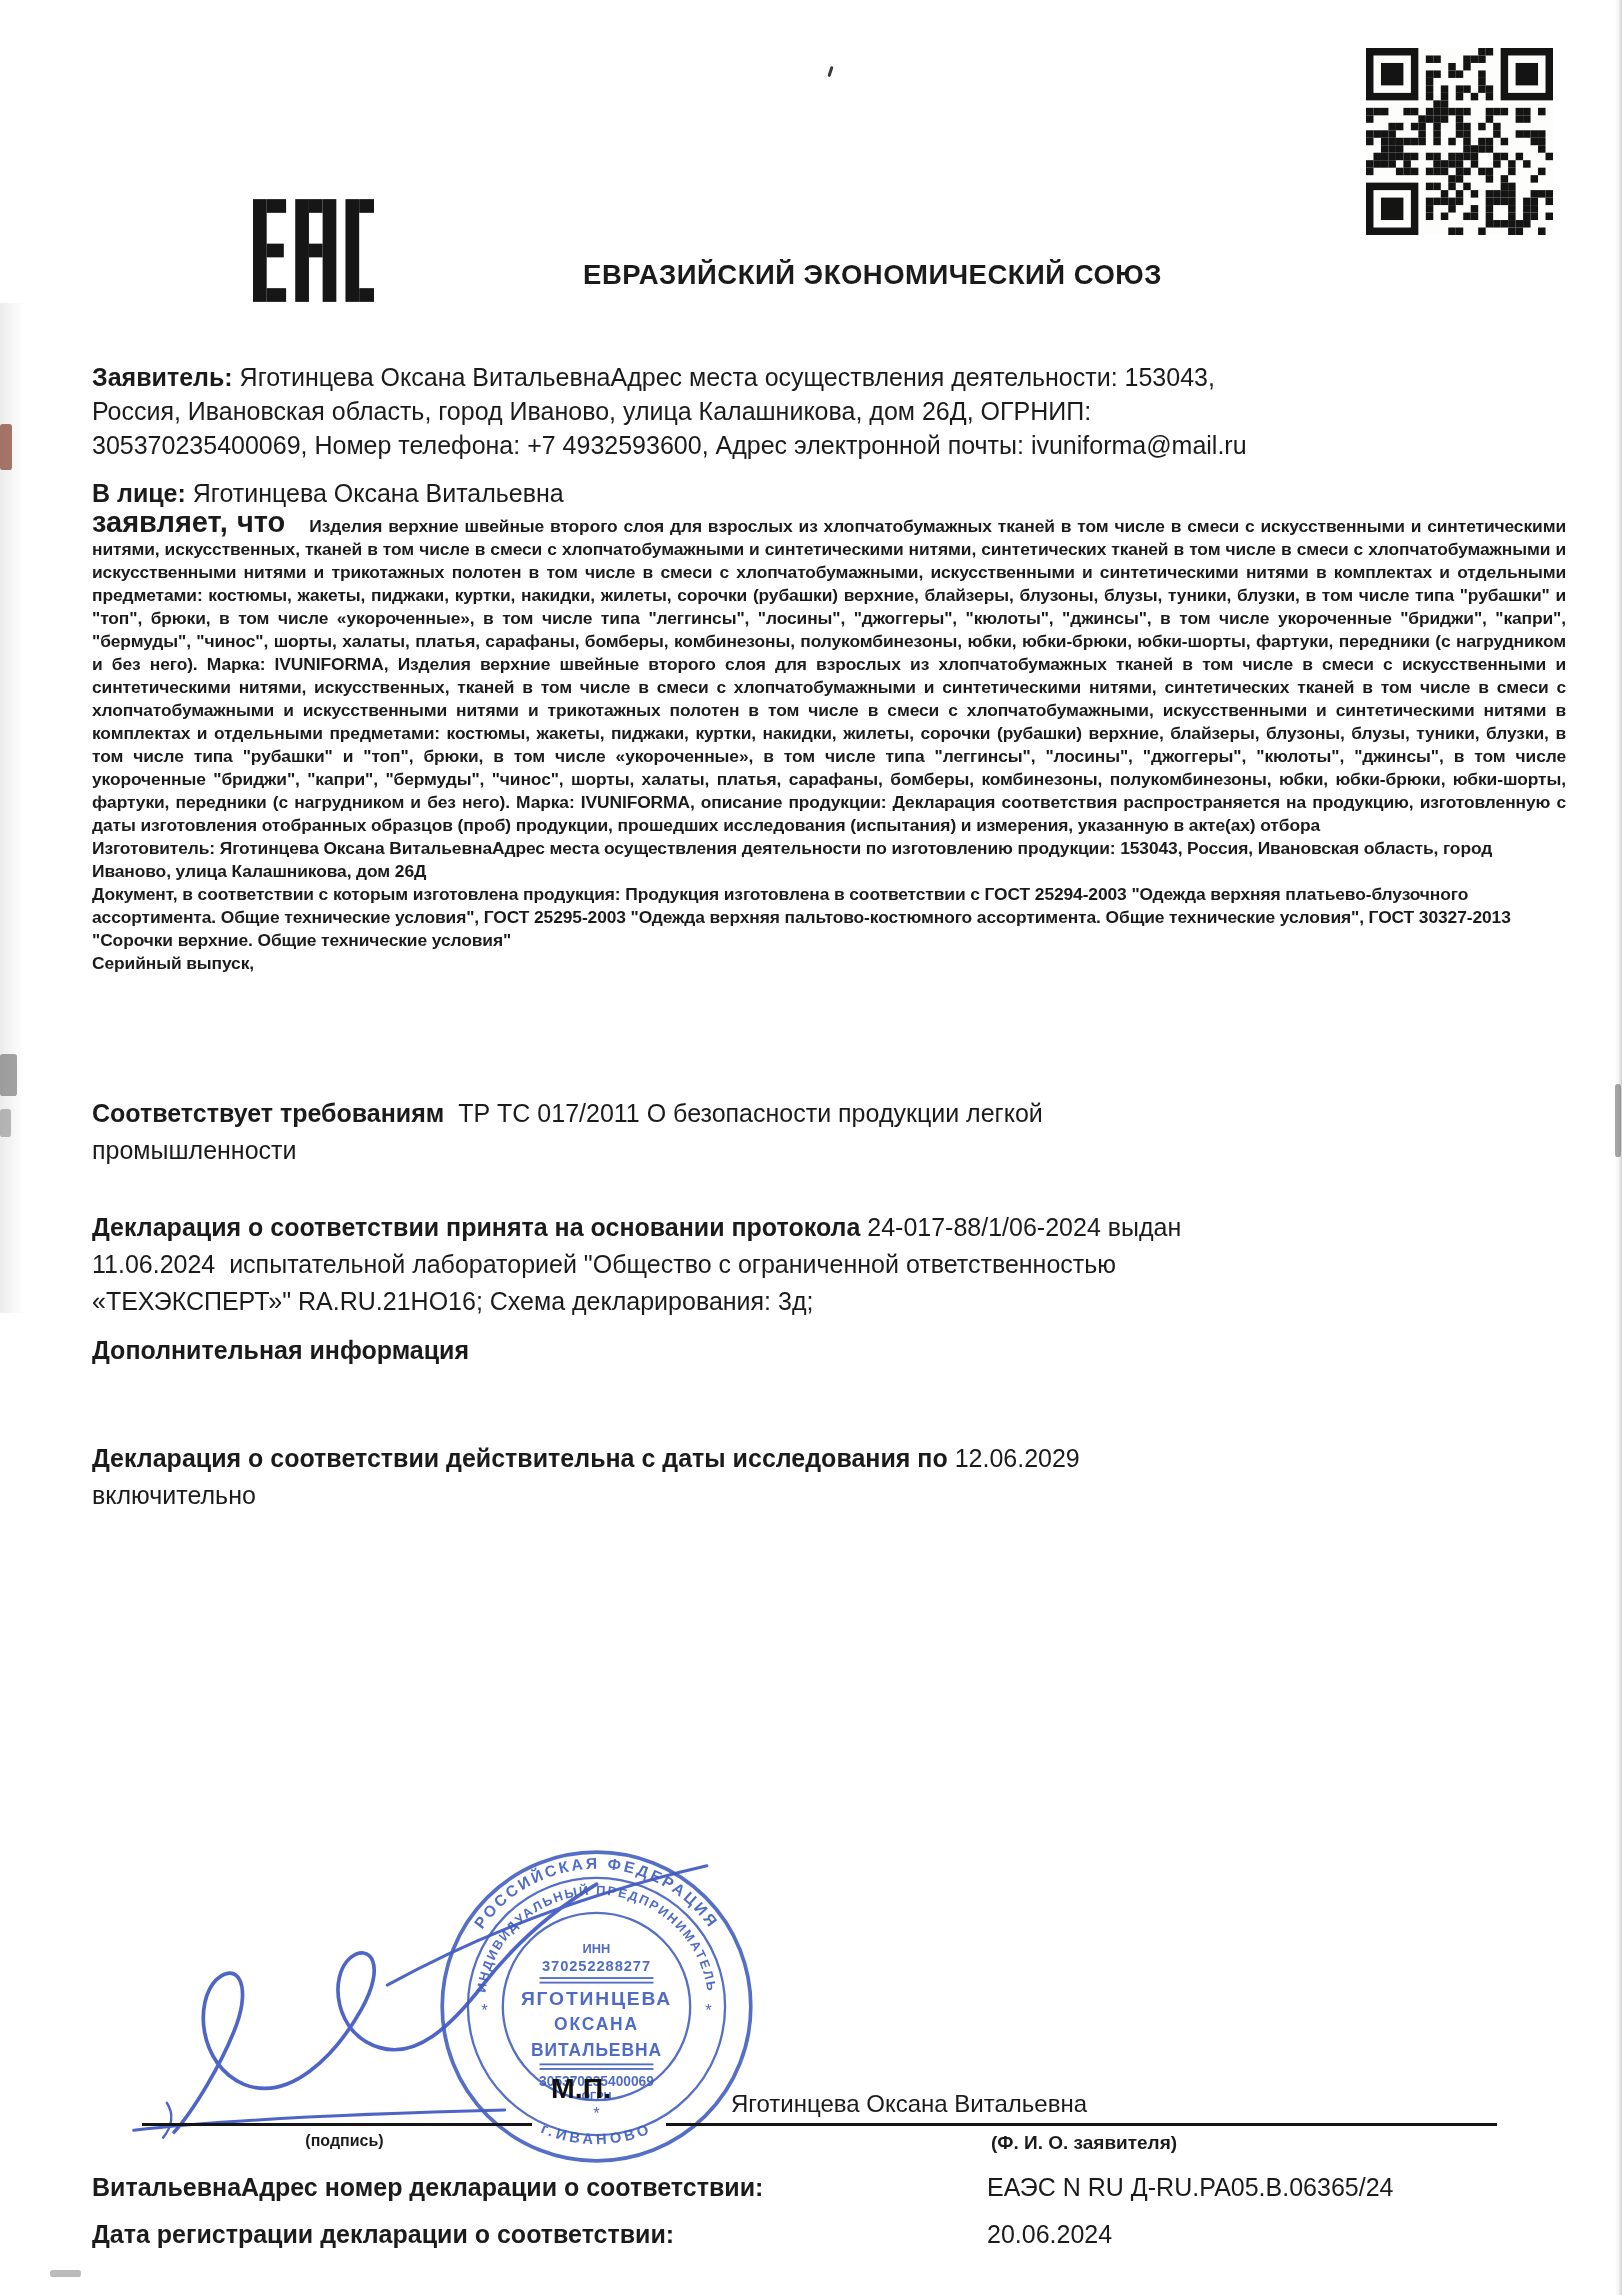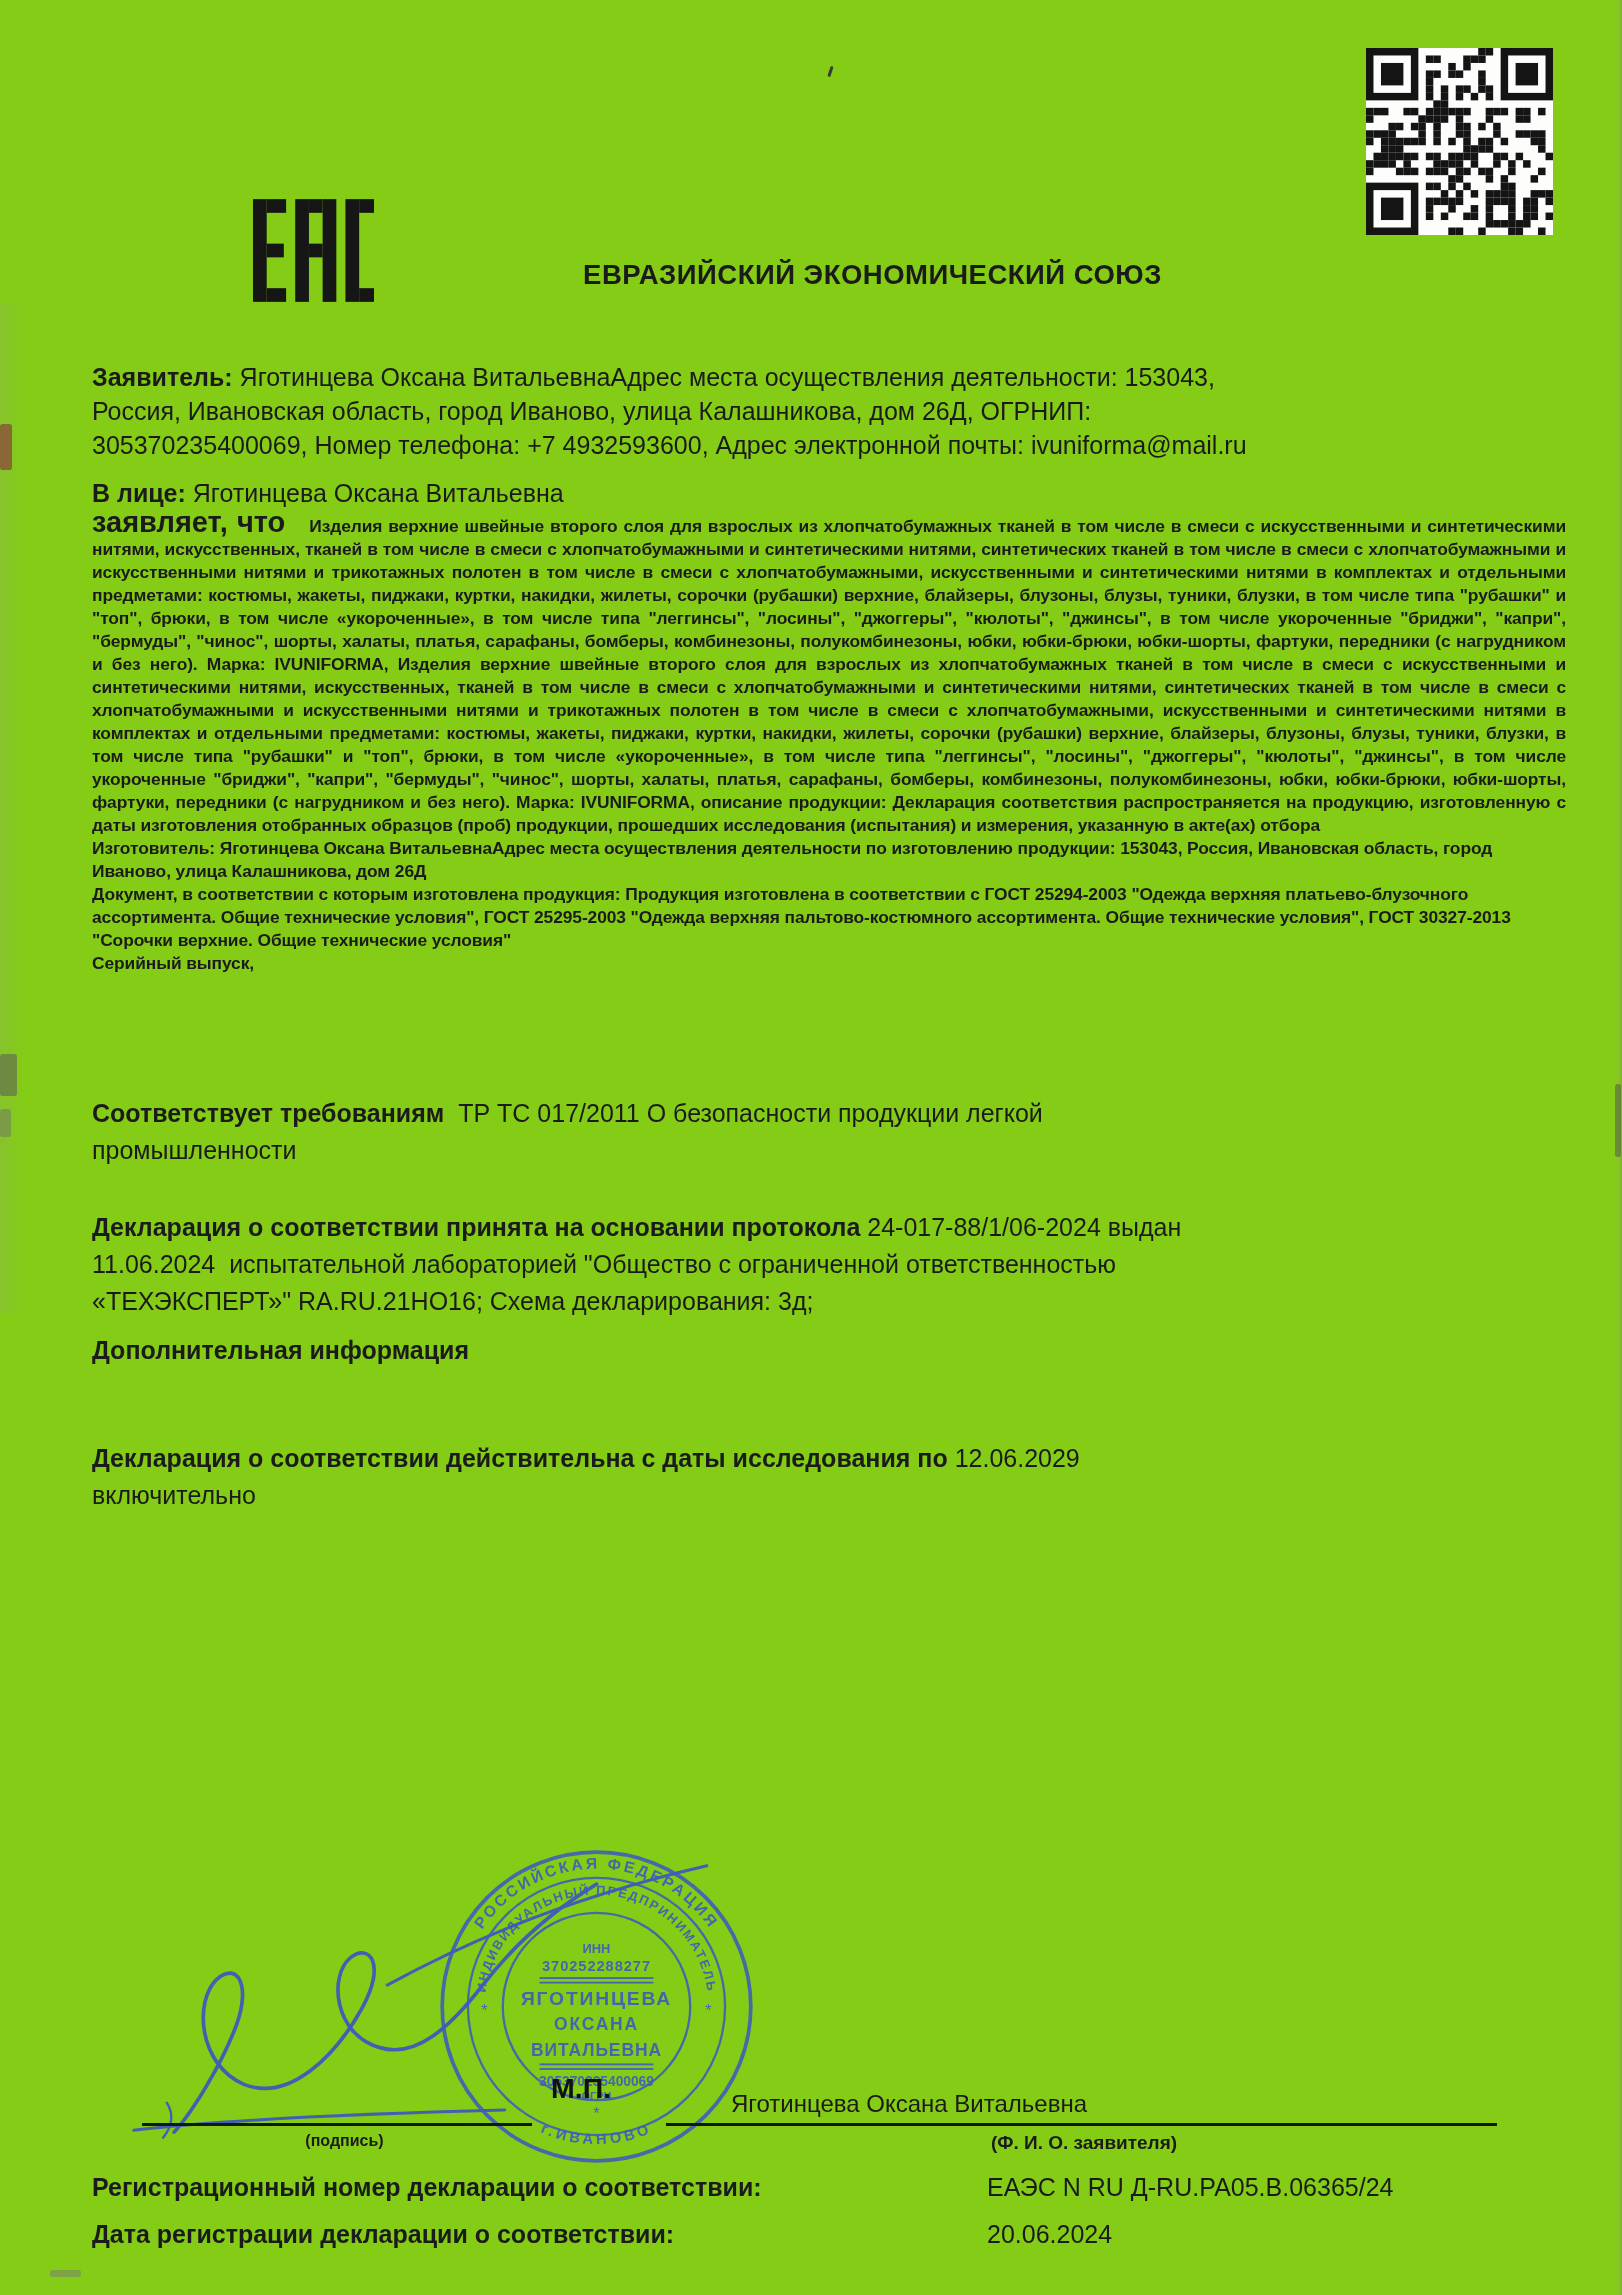--- a/index.html
+++ b/index.html
@@ -1,17 +1,17 @@
 <!DOCTYPE html>
 <html style="font-size:14.7px"><head>
 <meta charset="utf-8">
 <style>
   html,body{margin:0;padding:0;}
   body{background:#e8e8e8;font-family:"Liberation Sans",sans-serif;}
-  .page{position:relative;width:1623px;height:2296px;margin:0 auto;background:#84cc16;overflow:hidden;color:#1b1b1b;}
+  .page{position:relative;width:1623px;height:2296px;margin:0 auto;background:#ffffff;overflow:hidden;color:#1b1b1b;}
   
   .edge-right{position:absolute;right:0;top:0;width:8.3px;height:100%;background:linear-gradient(to left, rgba(110,110,110,.38), rgba(160,160,160,.12) 55%, transparent);}
   .edge-left{position:absolute;left:0;top:303px;width:24px;height:1010px;background:linear-gradient(to right, rgba(150,150,150,.18), transparent);}
   .artifact{position:absolute;border-radius:2.8px;}
   
   .eac-logo{position:absolute;left:253px;top:198px;width:121px;height:105px;}
   .qr{position:absolute;left:1366px;top:48px;width:187px;height:187px;}
   .title1{position:absolute;left:441px;top:259px;width:863px;text-align:center;font-size:27.5px;font-weight:bold;letter-spacing:0.5px;}
   .title2{position:absolute;left:441px;top:316px;width:863px;text-align:center;font-size:27.5px;font-weight:bold;letter-spacing:0.5px;}
   
@@ -360,19 +360,19 @@
   </svg>
 
   <div class="mp">М.П.</div>
 
   <div class="line sig-line-left"></div>
   <div class="line sig-line-right"></div>
   <div class="fio-name">Яготинцева Оксана Витальевна</div>
   <div class="cap-sign">(подпись)</div>
   <div class="cap-fio">(Ф. И. О. заявителя)</div>
 
-  <div class="reg-label row1">Регистрационный номер декларации о соответствии:</div>
+  <div class="reg-label row1">ВитальевнаАдрес номер декларации о соответствии:</div>
   <div class="reg-value row1">ЕАЭС N RU Д-RU.РА05.В.06365/24</div>
   <div class="reg-label row2">Дата регистрации декларации о соответствии:</div>
   <div class="reg-value row2">20.06.2024</div>
 
 </div>
 
 
 </body></html>

